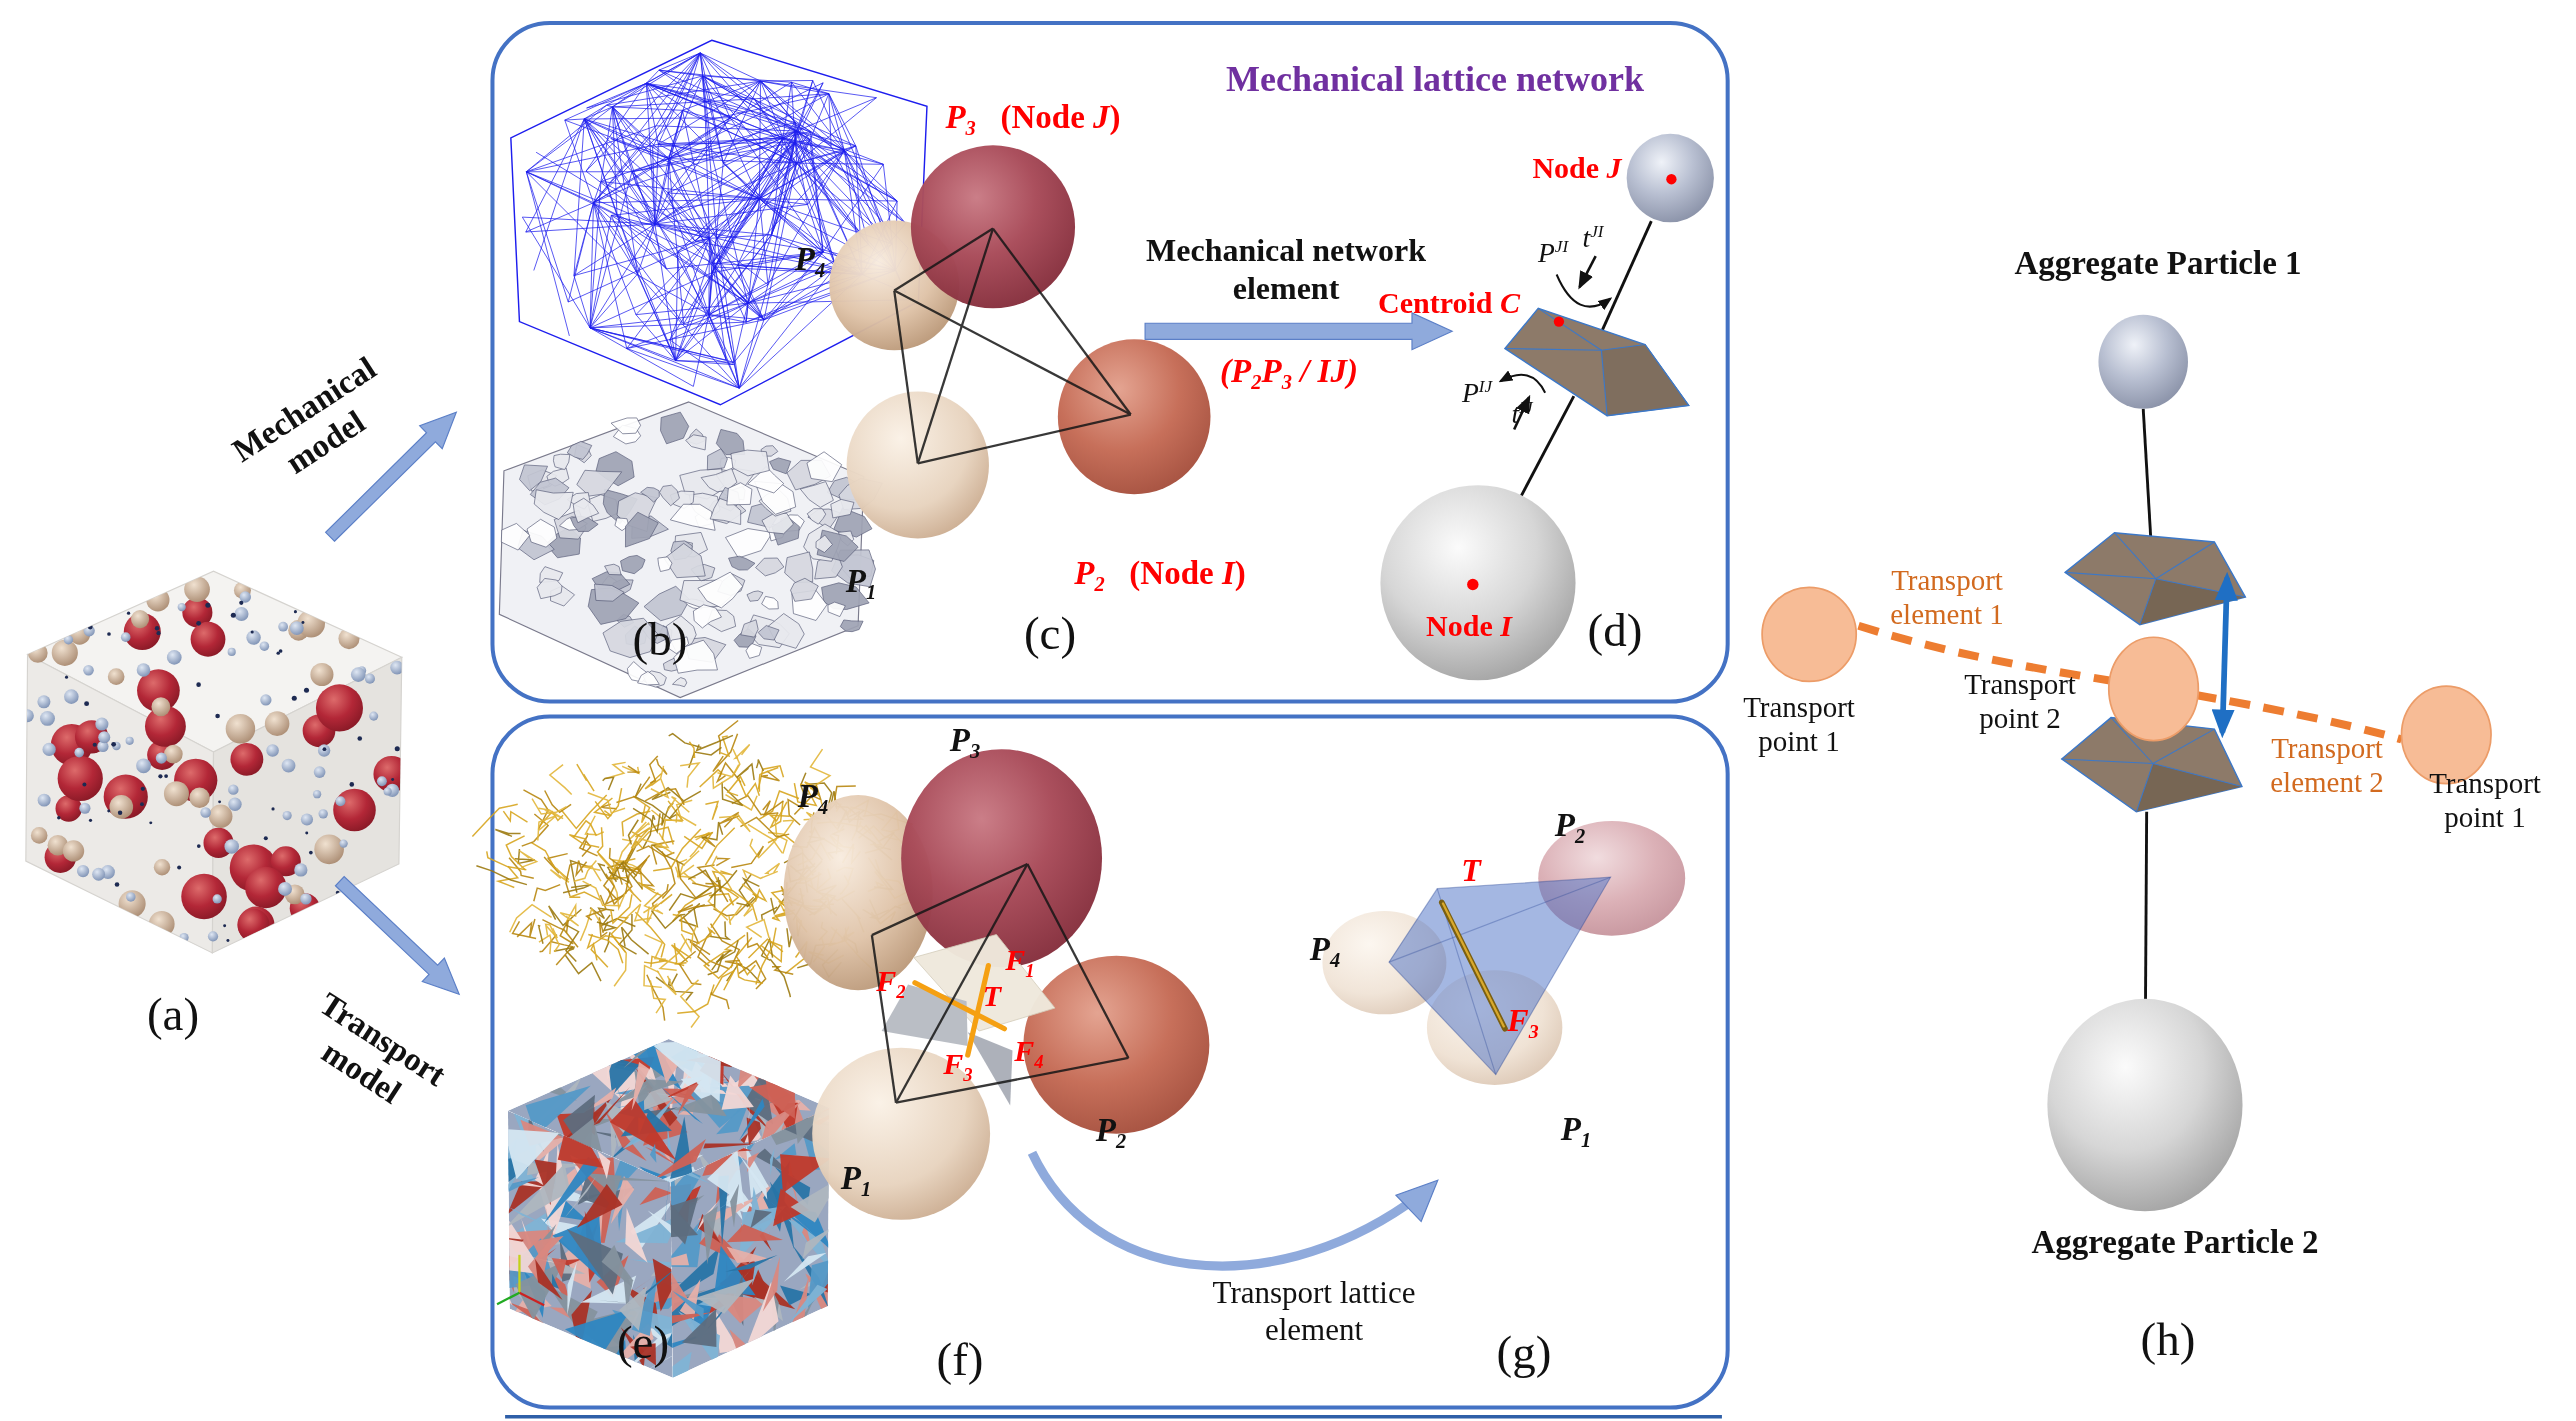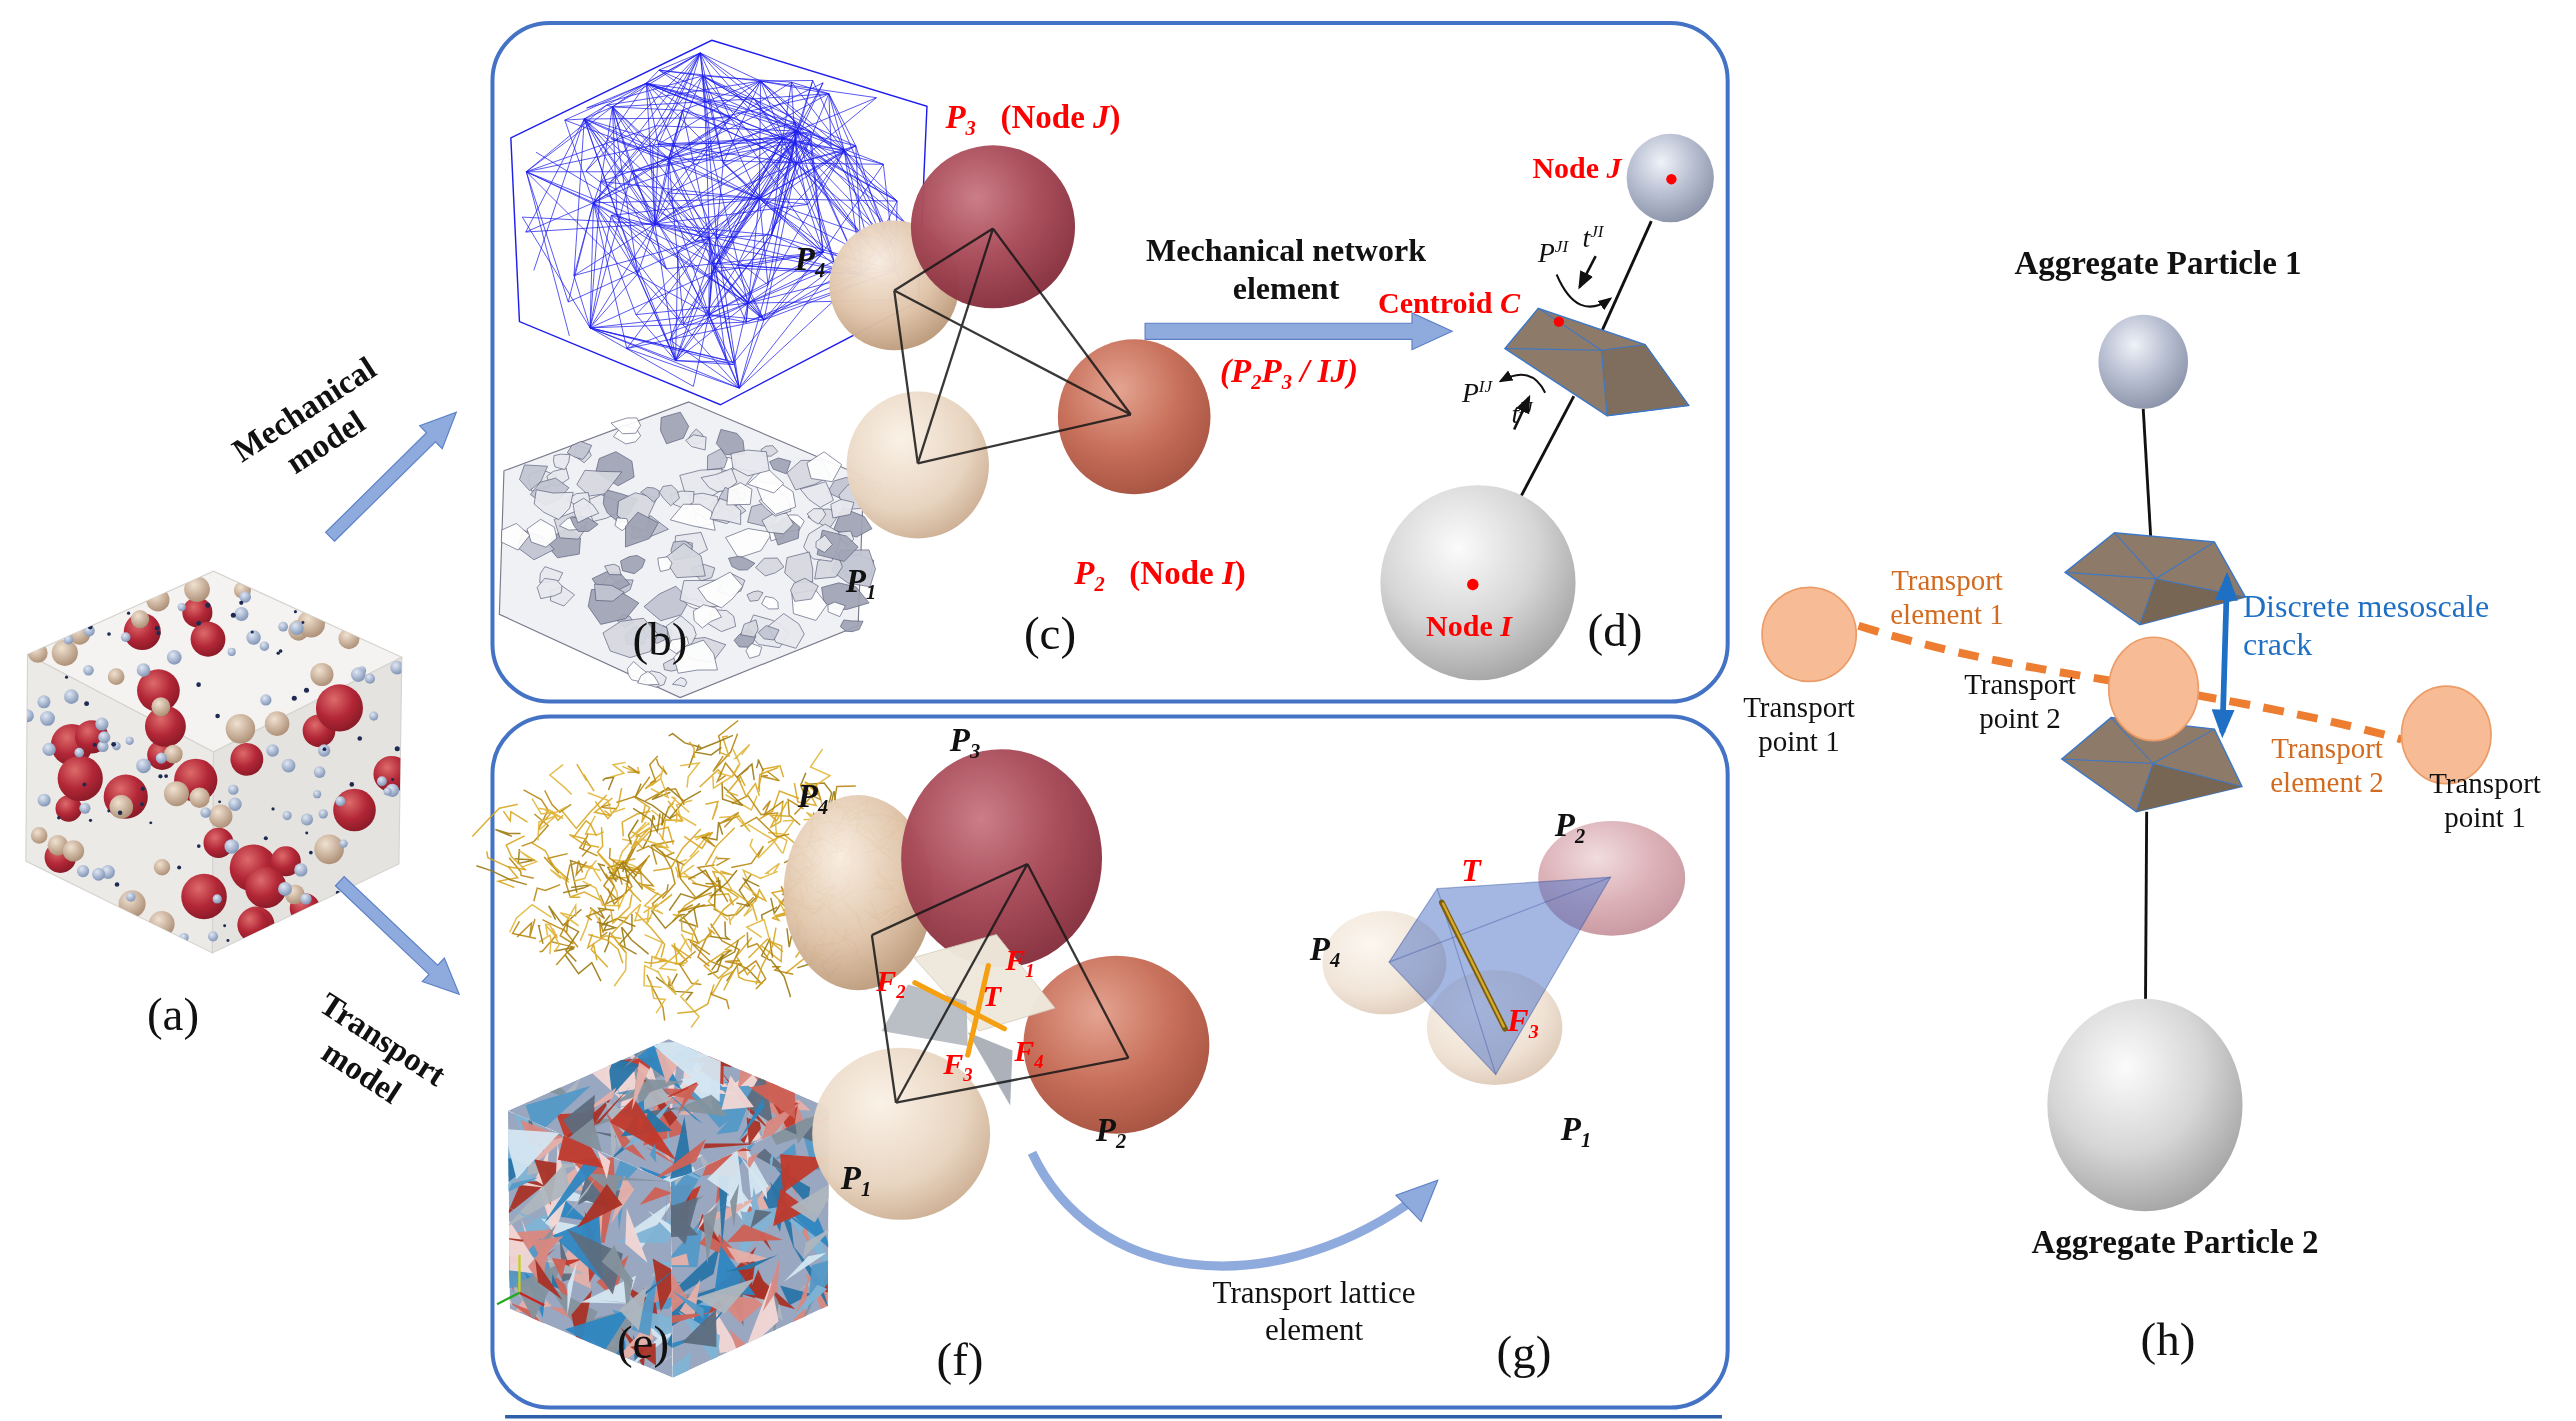--- a/index.html
+++ b/index.html
@@ -1664,20 +1664,21 @@
 
 <div class="lbl rot" style="left:315px;top:426px;transform:translate(-50%,-50%) rotate(-33deg)">
   <div>Mechanical</div>
       <div>model</div>
 </div>
 <div class="lbl rot" style="left:372px;top:1056px;transform:translate(-50%,-50%) rotate(33deg)">
   <div>Transport</div>
       <div>model</div>
 </div>
 
+<div class="lbl title purple" style="left:1435px;top:79px">Mechanical lattice network</div>
 
 <div class="lbl plbl red" style="left:1033px;top:119px">
   <span class="i">P</span><sub>3</sub><span>  (Node </span><span class="i">J</span><span>)</span>
 </div>
 <div class="lbl plbl" style="left:810px;top:261px">
   <span class="i">P</span><sub>4</sub>
 </div>
 <div class="lbl plbl" style="left:861px;top:583px">
   <span class="i">P</span><sub>1</sub>
 </div>
@@ -1767,24 +1768,20 @@
 <div class="lbl big" style="left:2158px;top:263px">Aggregate Particle 1</div>
 <div class="lbl big" style="left:2175px;top:1242px">Aggregate Particle 2</div>
 <div class="lbl tp orange" style="left:1947px;top:597px">
   <div>Transport</div>
       <div>element 1</div>
 </div>
 <div class="lbl tp orange" style="left:2327px;top:765px">
   <div>Transport</div>
       <div>element 2</div>
 </div>
-<div class="lbl crk blue left" style="left:2243px;top:626px">
-  <div>Discrete mesoscale</div>
-      <div>crack</div>
-</div>
 <div class="lbl tp" style="left:1799px;top:724px">
   <div>Transport</div>
       <div>point 1</div>
 </div>
 <div class="lbl tp" style="left:2020px;top:701px">
   <div>Transport</div>
       <div>point 2</div>
 </div>
 <div class="lbl tp" style="left:2485px;top:800px">
   <div>Transport</div>

